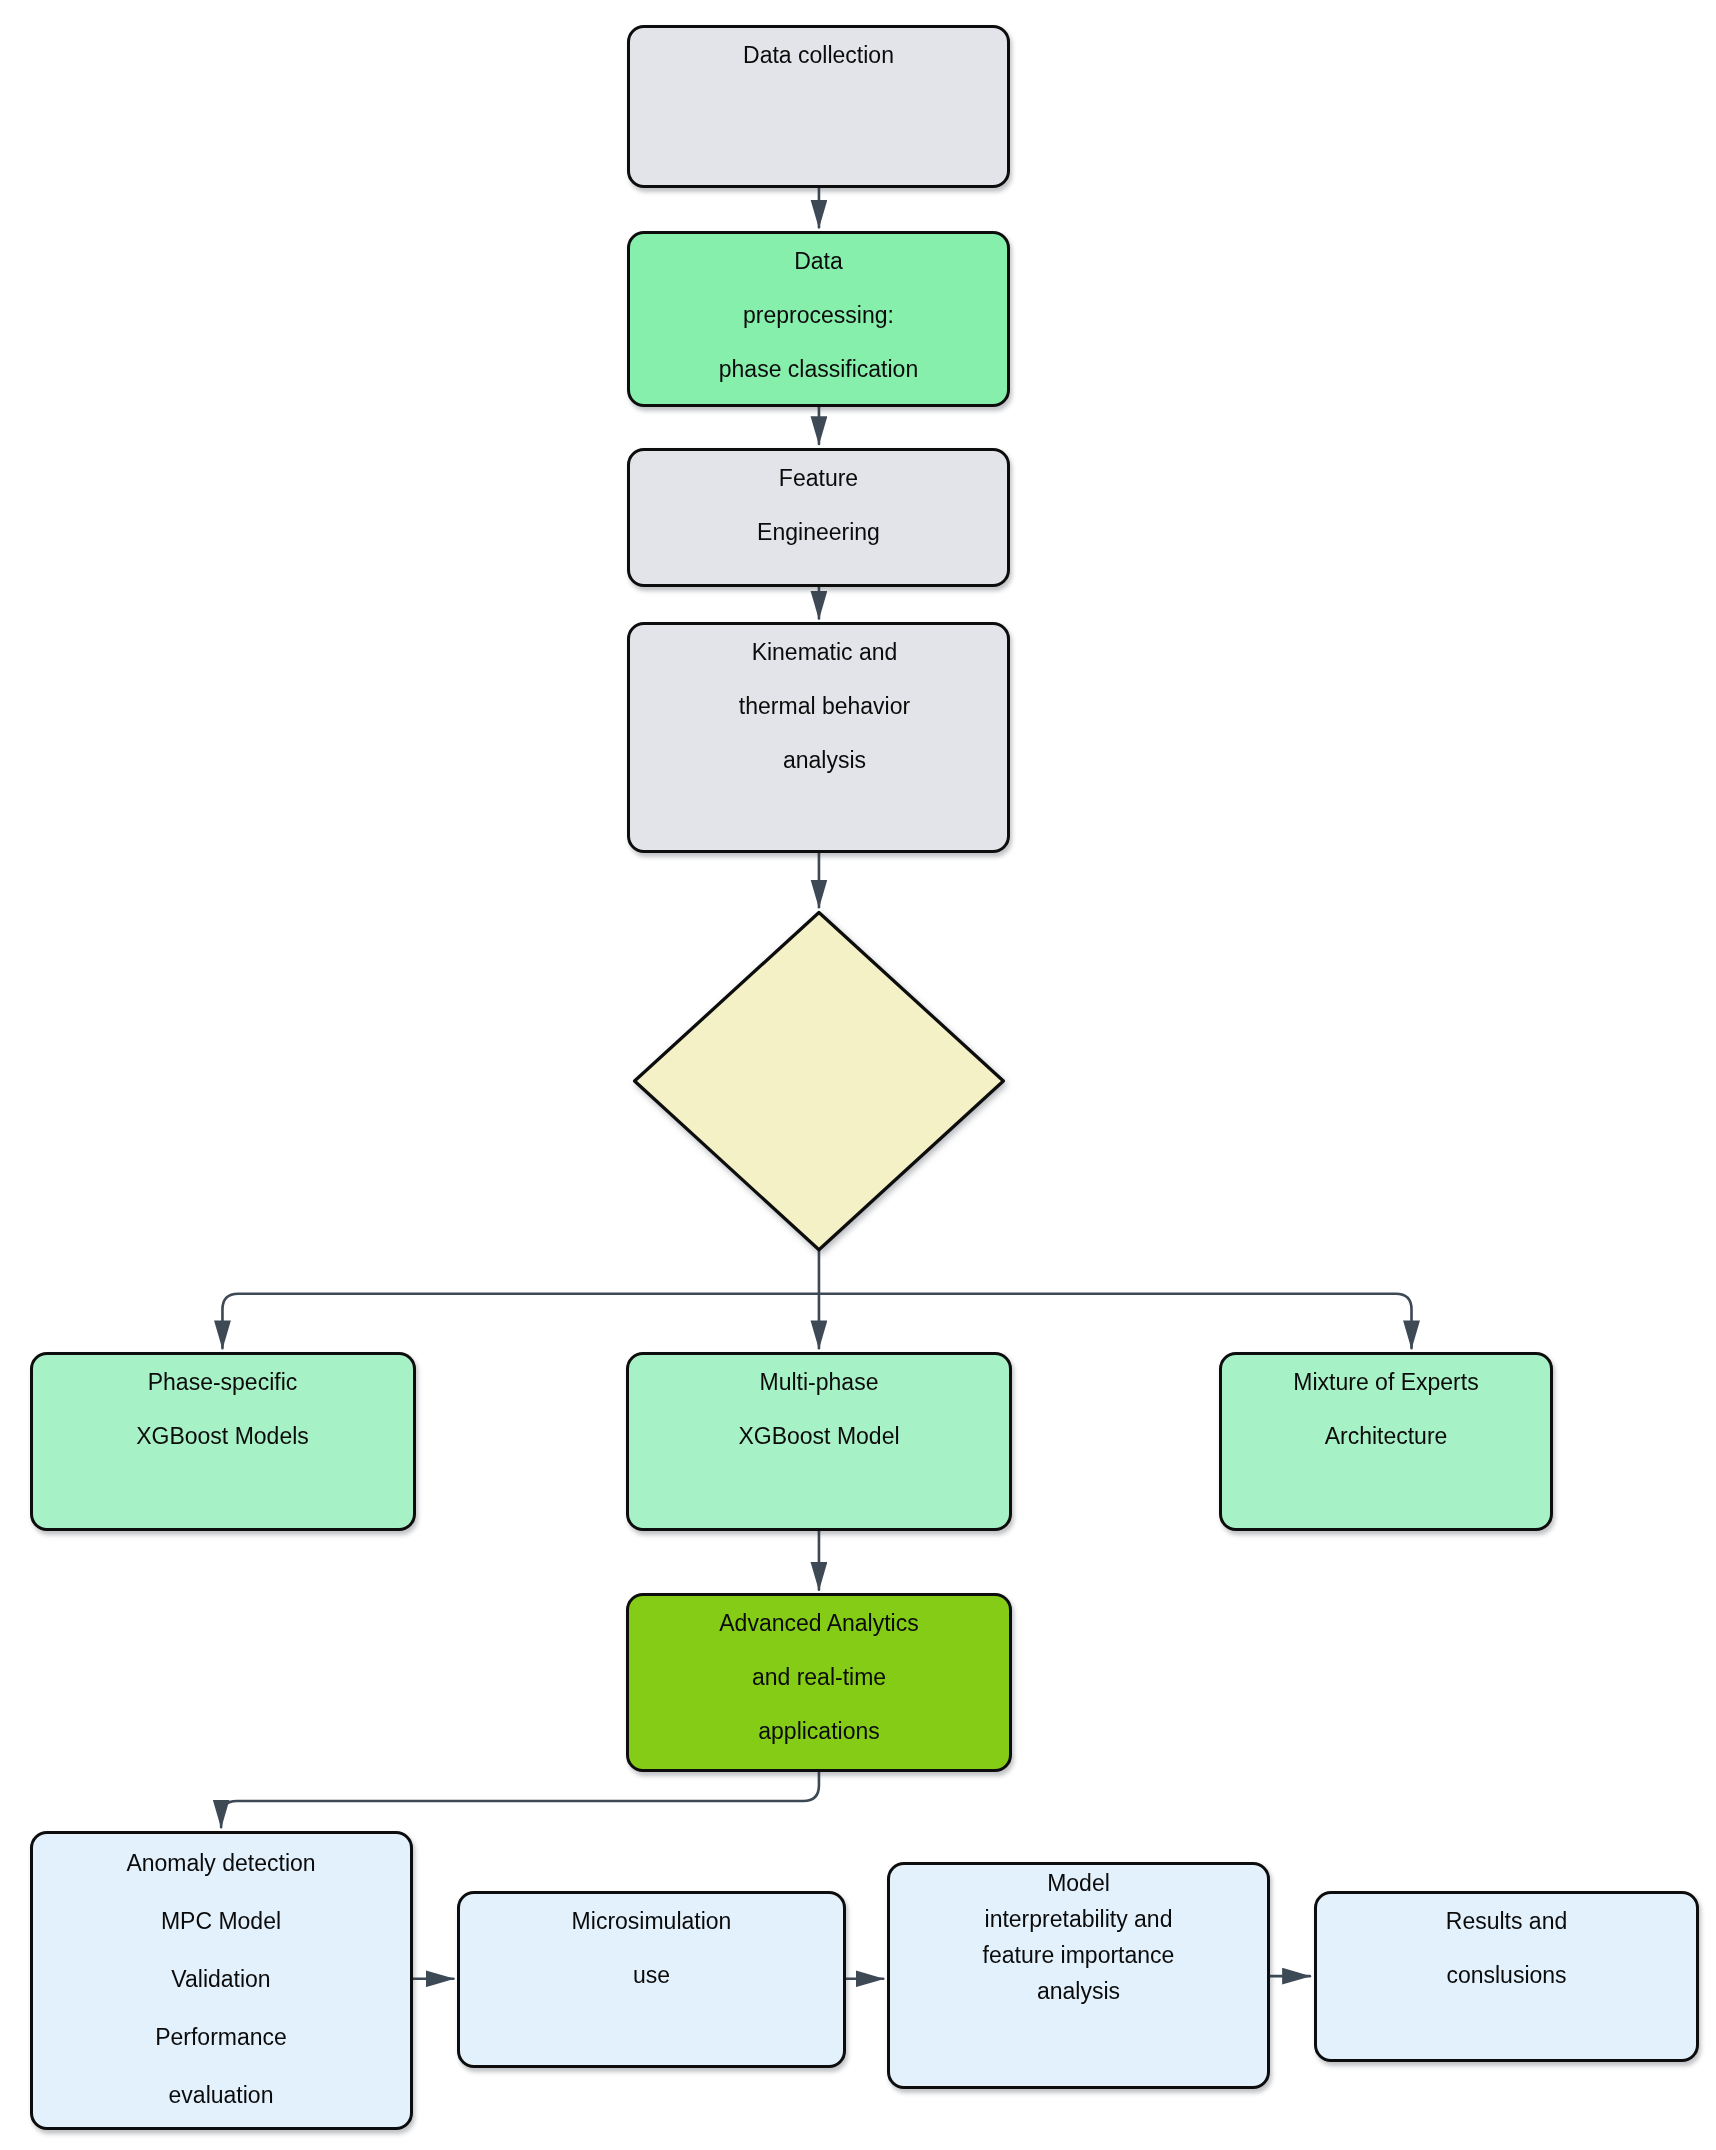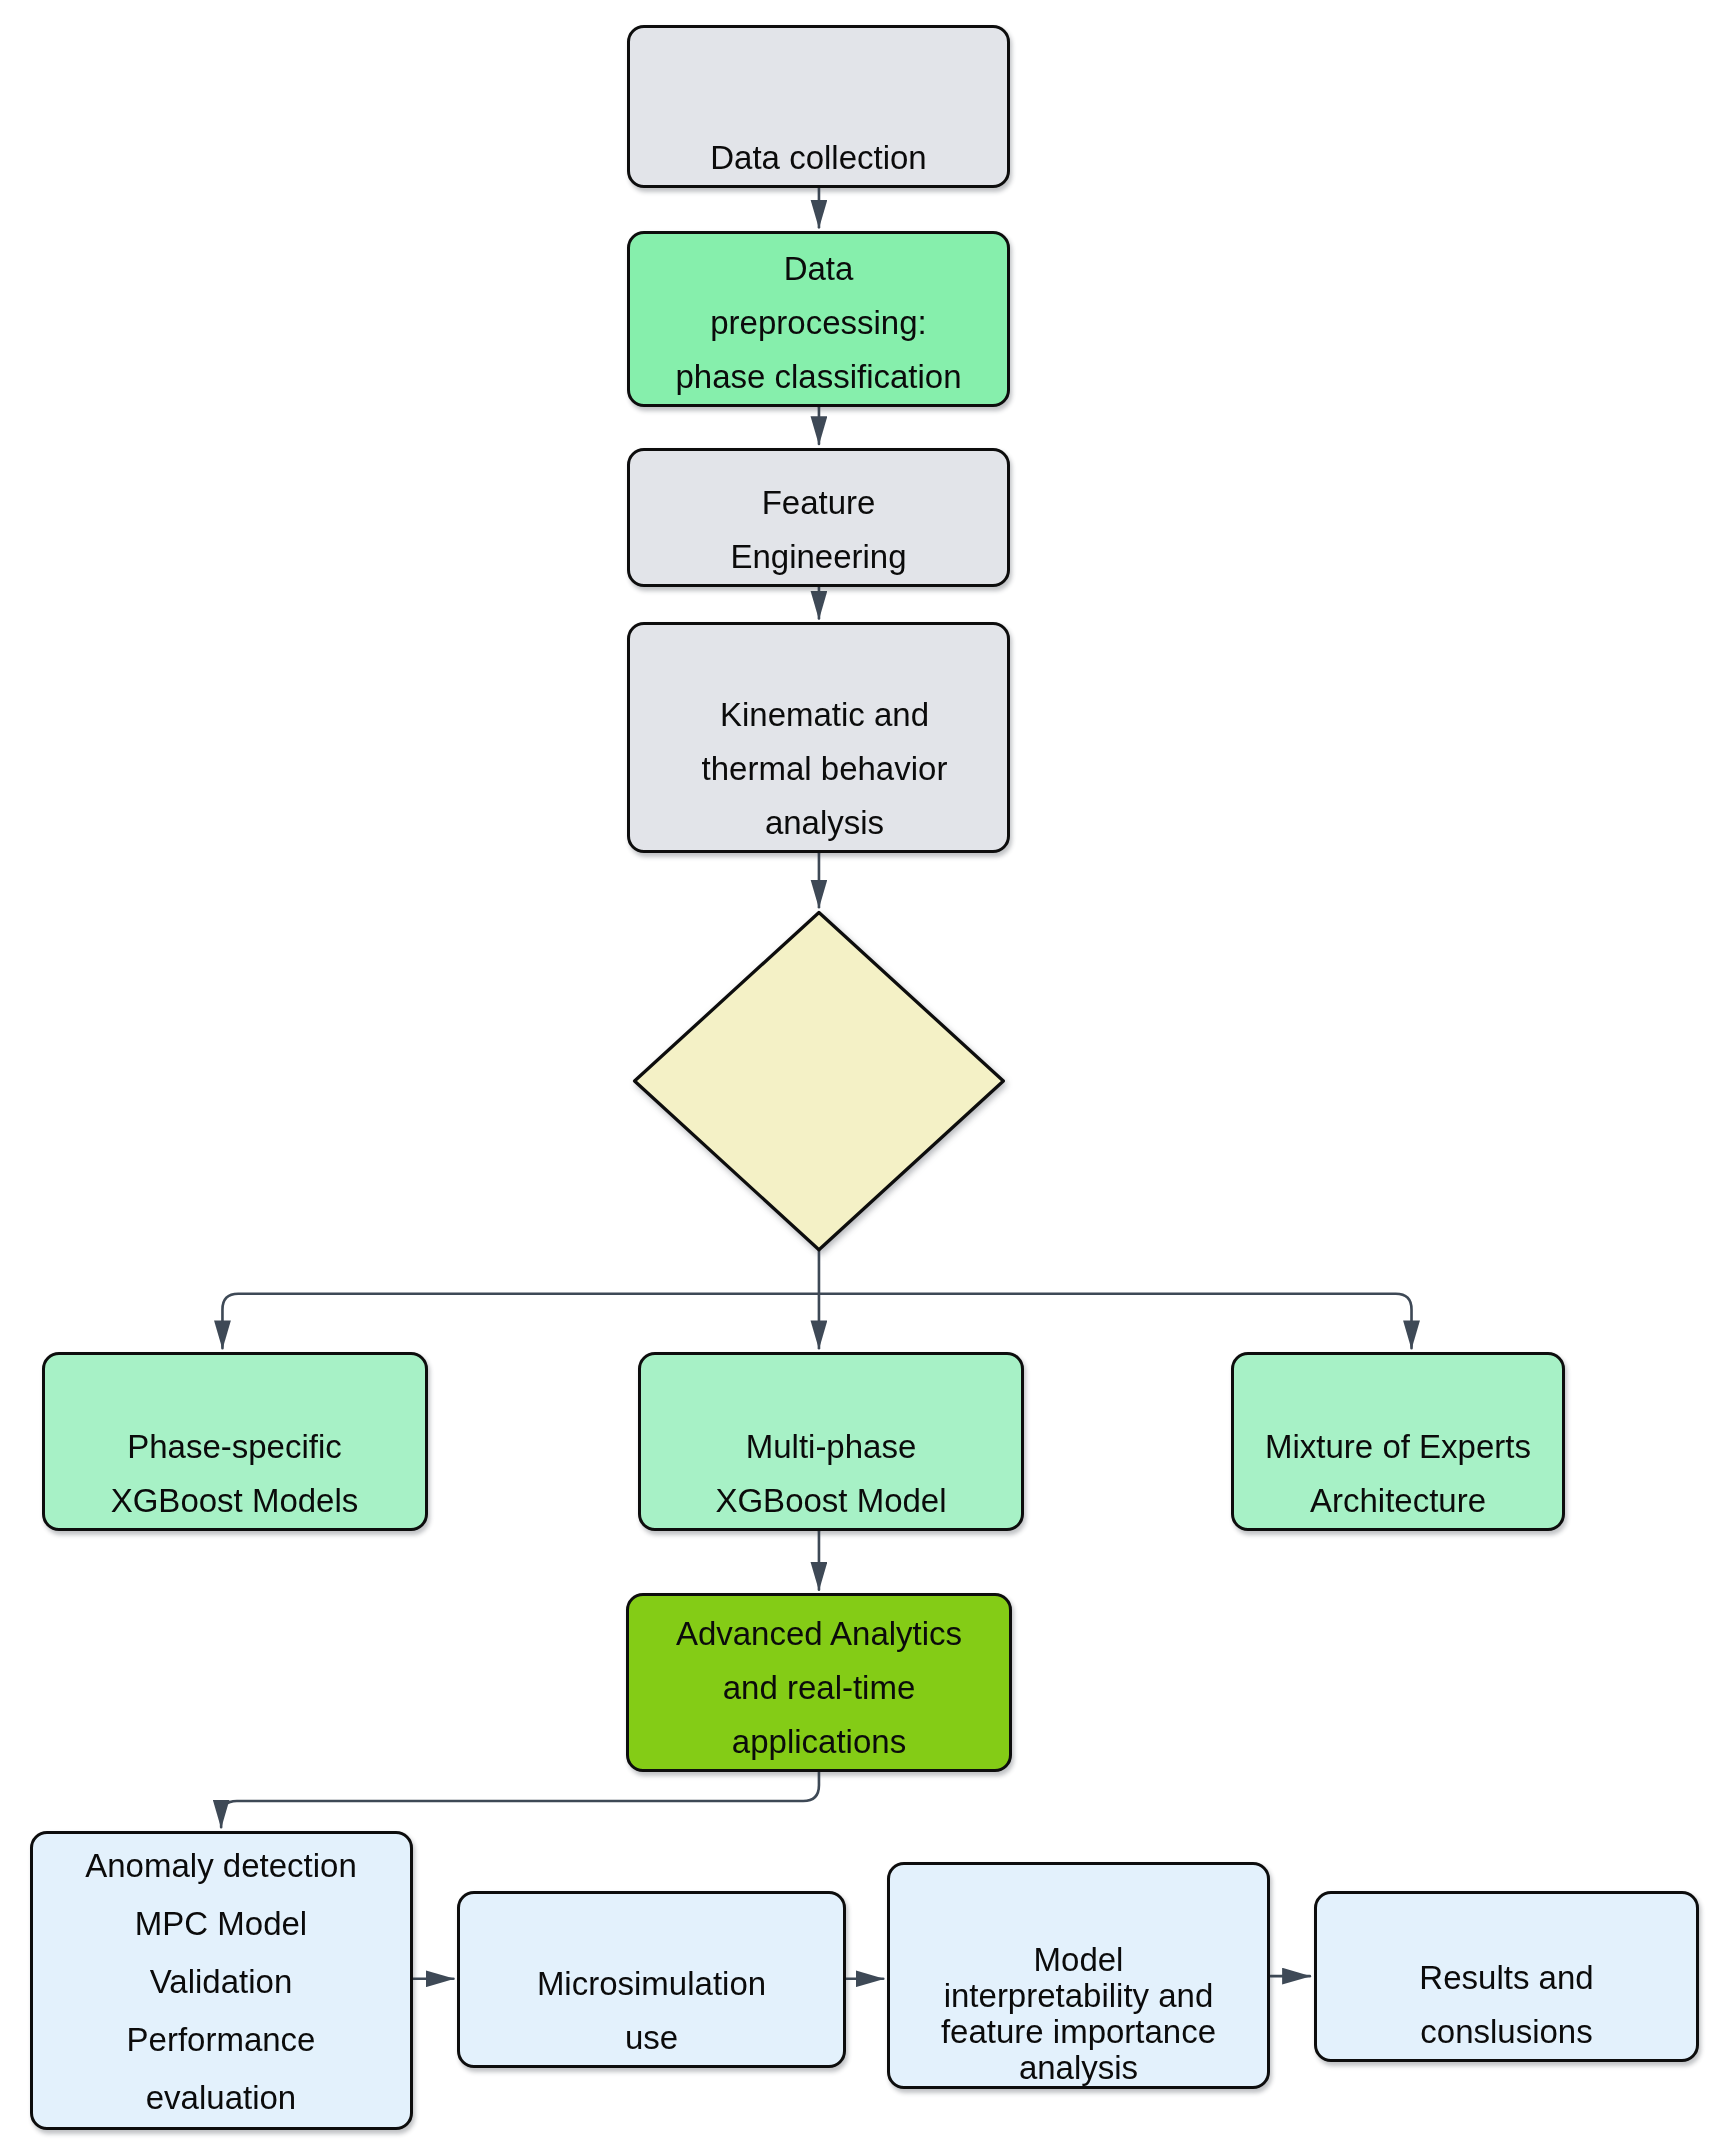--- a/index.html
+++ b/index.html
@@ -10,34 +10,34 @@
     background:#ffffff;
     font-family:"Liberation Sans",sans-serif;
     overflow:hidden;
   }
   .node{
     position:absolute;
     box-sizing:border-box;
     border:3.3px solid #0d0d0d;
     border-radius:17px;
     display:flex;
-    align-items:flex-end;
+    align-items:flex-start;
     justify-content:center;
     text-align:center;
     color:#0b0b0b;
-    font-size:33px;
+    font-size:23px;
     line-height:54px;
     box-shadow:2px 3.3px 4.6px rgba(50,55,65,.30);
   }
   .node .label{
     white-space:pre-line;
     display:block;
     width:100%;
   }
-  .node-model{border-width:3.9px;margin-left:12px;}
+  .node-model{border-width:3.9px;}
   .node-dark{border-width:3.9px;}
   .lh88{line-height:58px;}
   .lh84{line-height:36px;}
   #connector-layer, #diamond-layer{
     position:absolute;
     left:0;top:0;
     pointer-events:none;
   }
   #diamond-text{
     position:absolute;

